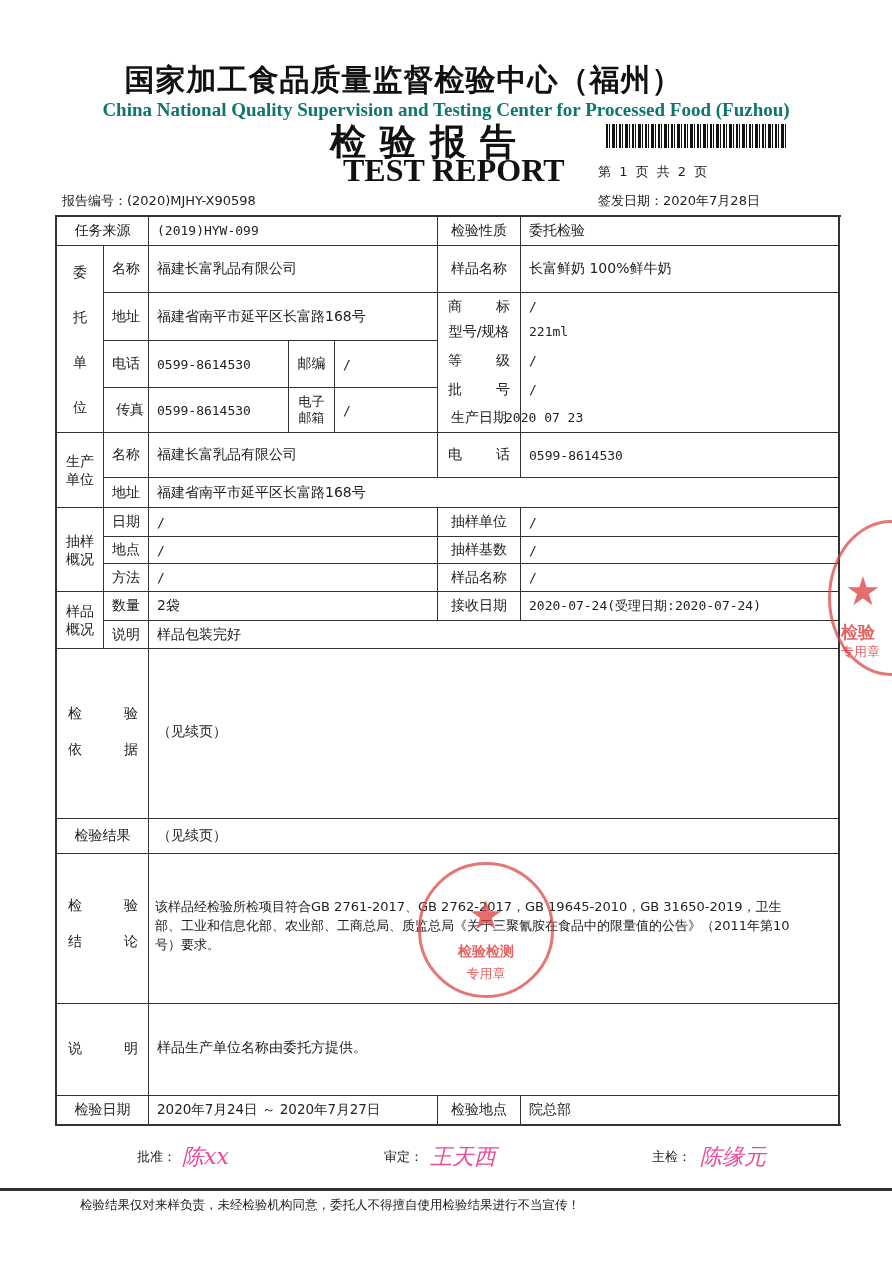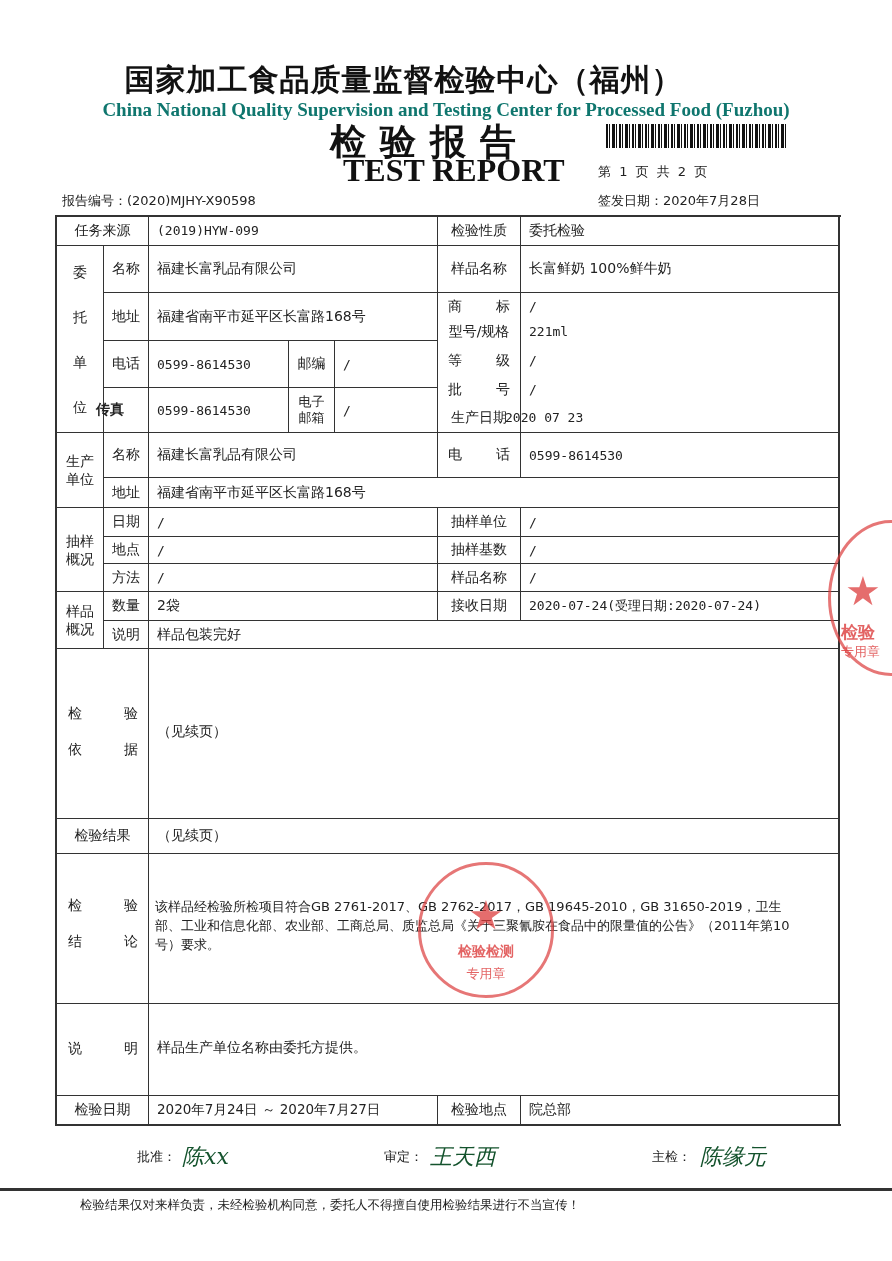--- a/index.html
+++ b/index.html
@@ -25,21 +25,21 @@
   .lbl { justify-content:center; }
   .val { padding-left:8px; font-family:"DejaVu Sans Mono", "Liberation Mono", monospace; font-size:13px; }
   .valcn { padding-left:8px; font-size:14px; }
   .vert { flex-direction:column; justify-content:space-around; }
   .spread { justify-content:space-between; padding:0 10px; box-sizing:border-box; }
   .small2 { flex-direction:column; justify-content:center; font-size:13px; line-height:16px; }
 
   .conclusion { left:155px; top:897px; width:640px; font-size:13px; line-height:19px; color:#222; white-space:normal; }
 
   .sig-row { top:1148px; font-size:13px; color:#222; }
-  .sig { font-family:"DejaVu Serif", serif; font-style:italic; font-size:22px; color:#14532d; top:1142px; }
+  .sig { font-family:"DejaVu Serif", serif; font-style:italic; font-size:22px; color:#ec4899; top:1142px; }
 
   .note-line { left:0; width:892px; top:1188px; border-top:3px solid #333; }
   .note { left:60px; top:1196px; font-size:12.5px; color:#222; line-height:17px; }
 
   .stamp { border:3px solid rgba(220,60,60,0.7); border-radius:50%; color:rgba(220,60,60,0.8); }
   .stamp-main { left:418px; top:862px; width:130px; height:130px; }
   .stamp-side { left:828px; top:520px; width:120px; height:150px; }
   .stamp-text { position:absolute; width:100%; text-align:center; font-weight:bold; }
   .star { position:absolute; width:100%; text-align:center; font-size:40px; line-height:40px; color:rgba(220,60,60,0.75); }
 </style>
@@ -103,21 +103,21 @@
   <span>位</span>
 </div>
 <div class="cell lbl" style="left:104px;top:246px;width:44px;height:46px;">名称</div>
 <div class="cell valcn" style="left:149px;top:246px;width:280px;height:46px;">福建长富乳品有限公司</div>
 <div class="cell lbl" style="left:104px;top:293px;width:44px;height:47px;">地址</div>
 <div class="cell valcn" style="left:149px;top:293px;width:288px;height:47px;">福建省南平市延平区长富路168号</div>
 <div class="cell lbl" style="left:104px;top:341px;width:44px;height:46px;">电话</div>
 <div class="cell val" style="left:149px;top:341px;width:139px;height:46px;">0599-8614530</div>
 <div class="cell lbl" style="left:289px;top:341px;width:45px;height:46px;">邮编</div>
 <div class="cell val" style="left:335px;top:341px;width:100px;height:46px;">/</div>
-<div class="cell lbl" style="left:88px;top:388px;width:44px;height:44px;font-weight:bold;">传真</div>
+<div class="cell lbl" style="left:108px;top:388px;width:44px;height:44px;">传真</div>
 <div class="cell val" style="left:149px;top:388px;width:139px;height:44px;">0599-8614530</div>
 <div class="cell small2" style="left:289px;top:388px;width:45px;height:44px;">
   <span>电子</span>
   <span>邮箱</span>
 </div>
 <div class="cell val" style="left:335px;top:388px;width:100px;height:44px;">/</div>
 
 <div class="cell lbl" style="left:438px;top:246px;width:82px;height:46px;">样品名称</div>
 <div class="cell valcn" style="left:521px;top:246px;width:310px;height:46px;">长富鲜奶 100%鲜牛奶</div>
 

